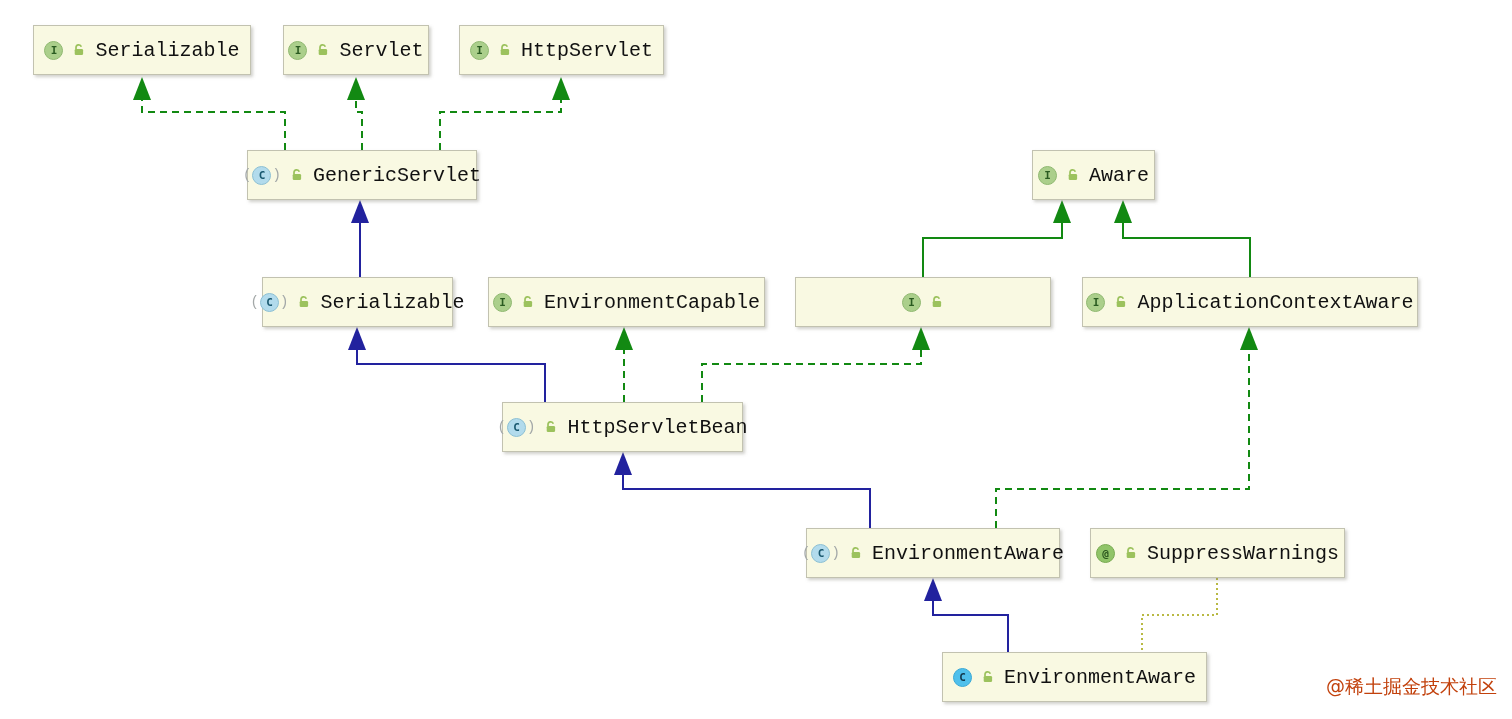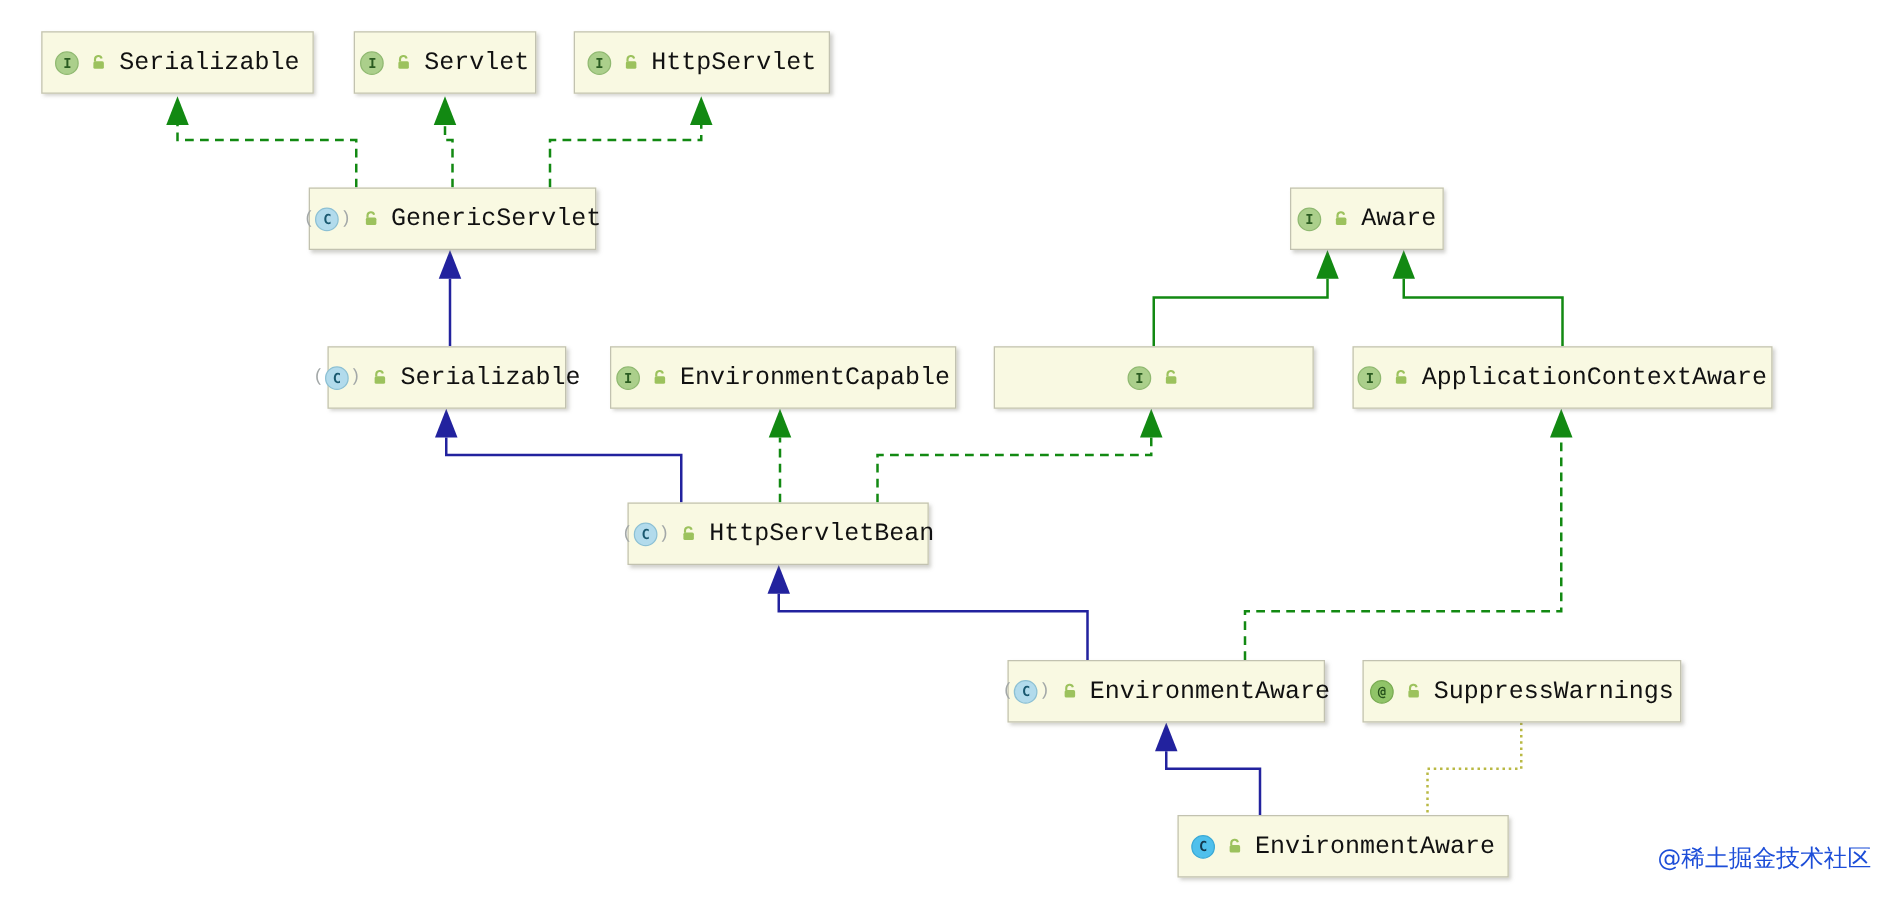--- a/index.html
+++ b/index.html
@@ -27,21 +27,21 @@
   .k-abstract{background:#b2dbec;color:#19586f;border:1px solid #8cc0d4;}
   .k-class{background:#4fc0ec;color:#12384d;border:1px solid #3aa9d6;}
   .k-annotation{background:#90c468;color:#27521c;border:1px solid #79ab52;}
 
   .paren-wrap{display:flex;align-items:center;gap:1px;flex:0 0 auto;}
   .paren-wrap::before{content:"(";color:#a3a8a8;font-size:14px;}
   .paren-wrap::after{content:")";color:#a3a8a8;font-size:14px;}
 
   .lock{width:14px;height:14px;flex:0 0 auto;display:block;}
 
-  #watermark{position:absolute;left:1326px;top:674px;color:#1d4ed8;font-size:19px;
+  #watermark{position:absolute;left:1326px;top:674px;color:#c2410c;font-size:19px;
              font-family:"DejaVu Sans",sans-serif;}
 </style>
 </head>
 <body>
 
 <div id="canvas">
 
   <svg class="edges">
 
     <path class="edge-implements" d="M285,150 L285,112 L142,112 L142,100"></path>

